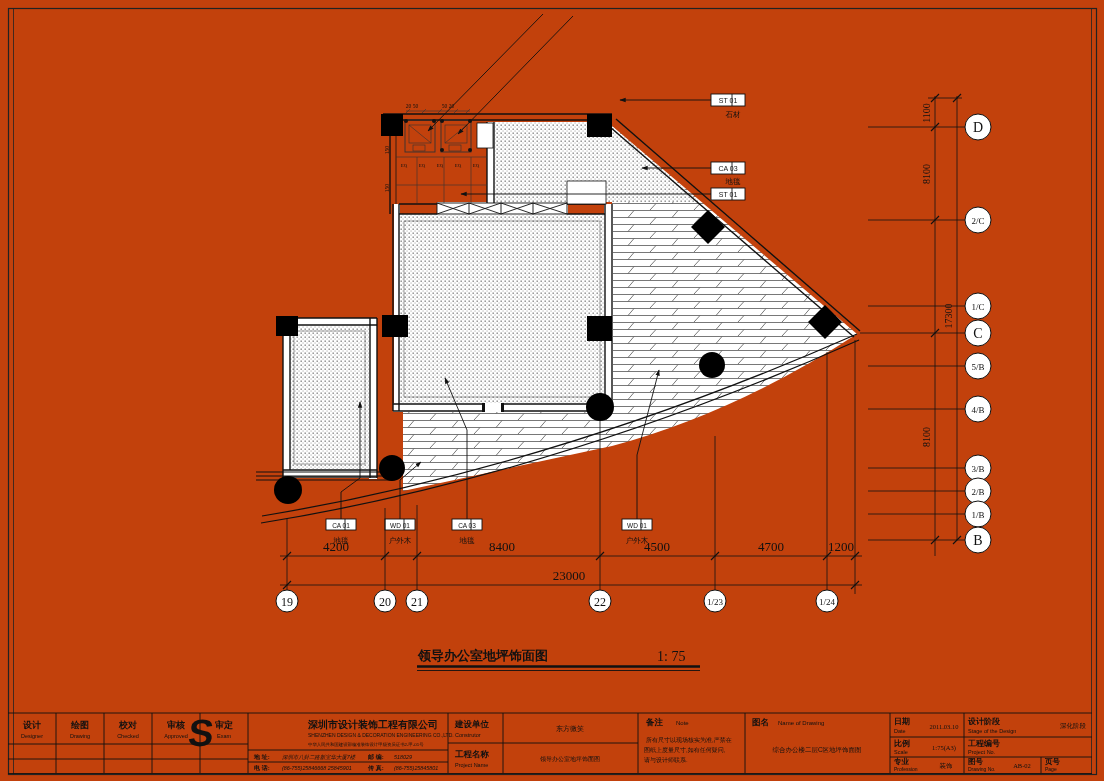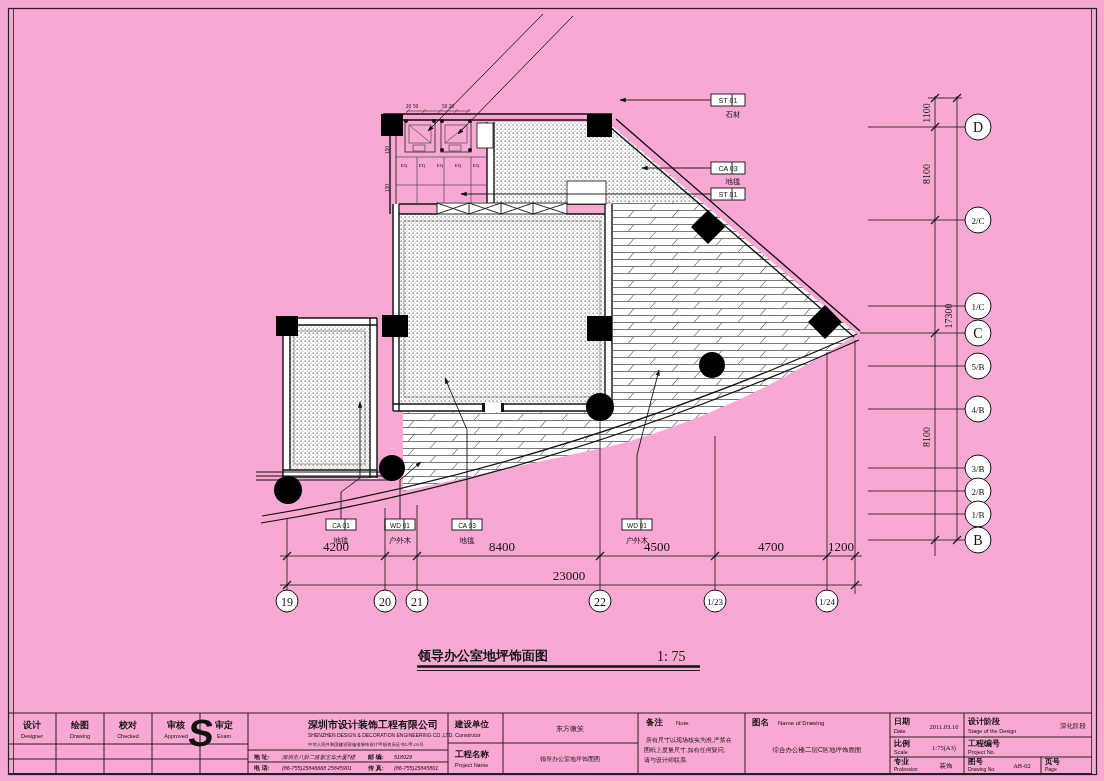--- a/index.html
+++ b/index.html
@@ -1,16 +1,16 @@
 <!DOCTYPE html>
 <html><head>
 <meta charset="utf-8">
 <style>
   html,body{margin:0;padding:0;background:#fff;}
-  .page{position:relative;width:1104px;height:781px;background:#f9a8d4;overflow:hidden;
+  .page{position:relative;width:1104px;height:781px;background:#c2410c;overflow:hidden;
         font-family:"Liberation Sans",sans-serif;}
   svg text{font-family:"Liberation Sans",sans-serif;fill:#111;}
   svg text.num{font-family:"Liberation Serif",serif;}
 </style>
 </head>
 <body>
 <div class="page">
 
 
 

